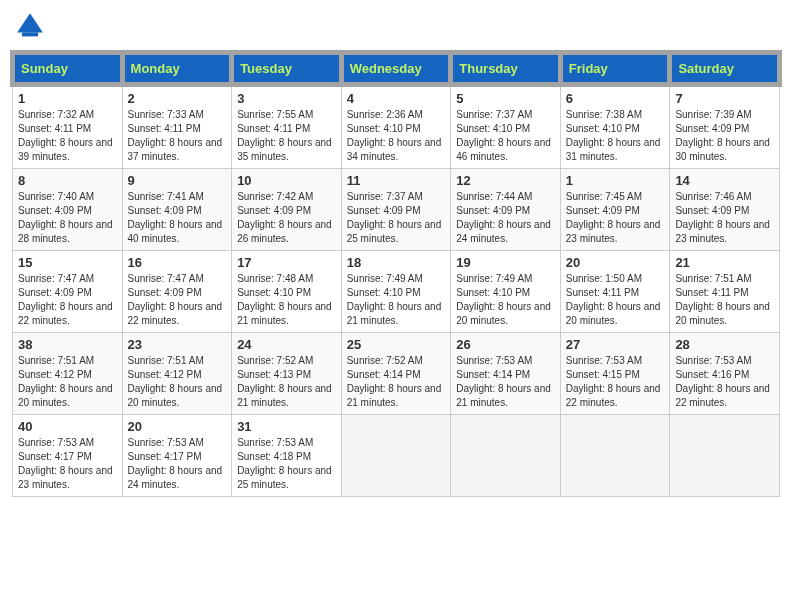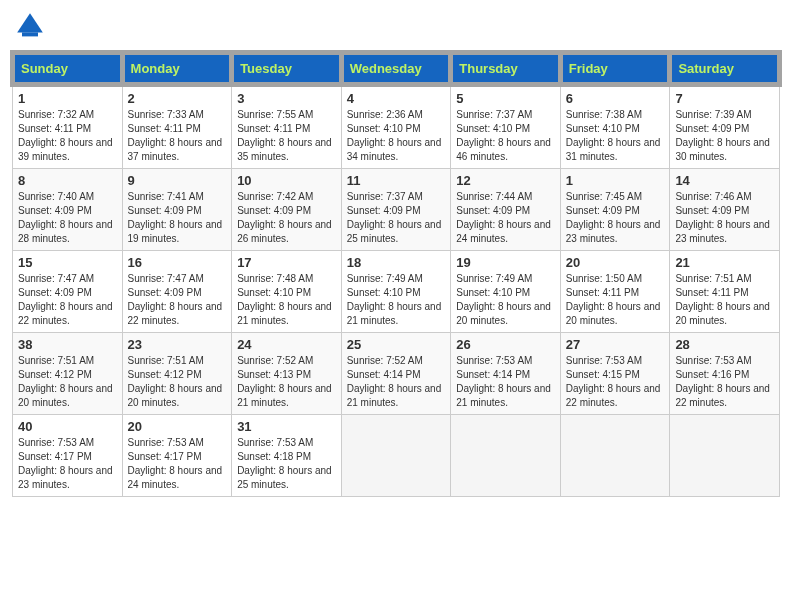--- a/index.html
+++ b/index.html
@@ -186,21 +186,21 @@
   <span>Sunrise: 7:40 AM</span><br>
   <span>Sunset: 4:09 PM</span><br>
   <span>Daylight: 8 hours and 28 minutes.</span>
 </div>
         </td>
         <td>
           <span class="day-number">9</span>
 <div class="day-info">
   <span>Sunrise: 7:41 AM</span><br>
   <span>Sunset: 4:09 PM</span><br>
-  <span>Daylight: 8 hours and 19 minutes.</span>
+  <span>Daylight: 8 hours and 40 minutes.</span>
 </div>
         </td>
         <td>
           <span class="day-number">10</span>
 <div class="day-info">
   <span>Sunrise: 7:42 AM</span><br>
   <span>Sunset: 4:09 PM</span><br>
   <span>Daylight: 8 hours and 26 minutes.</span>
 </div>
         </td>

